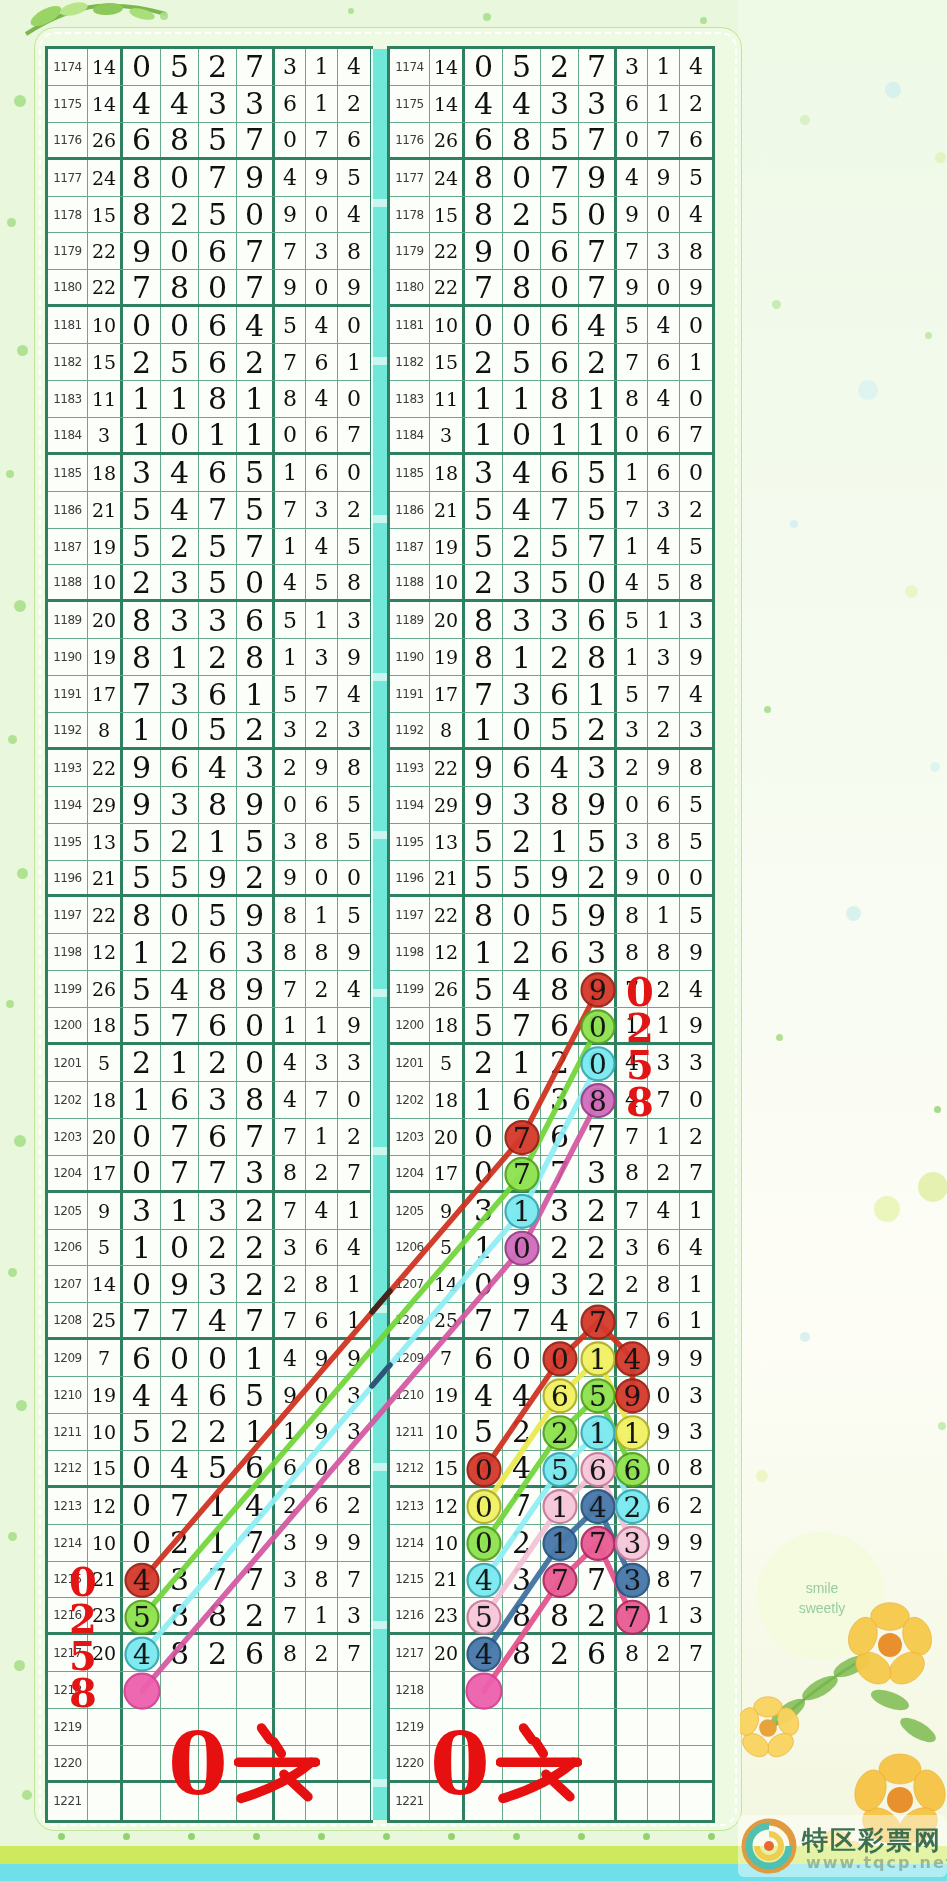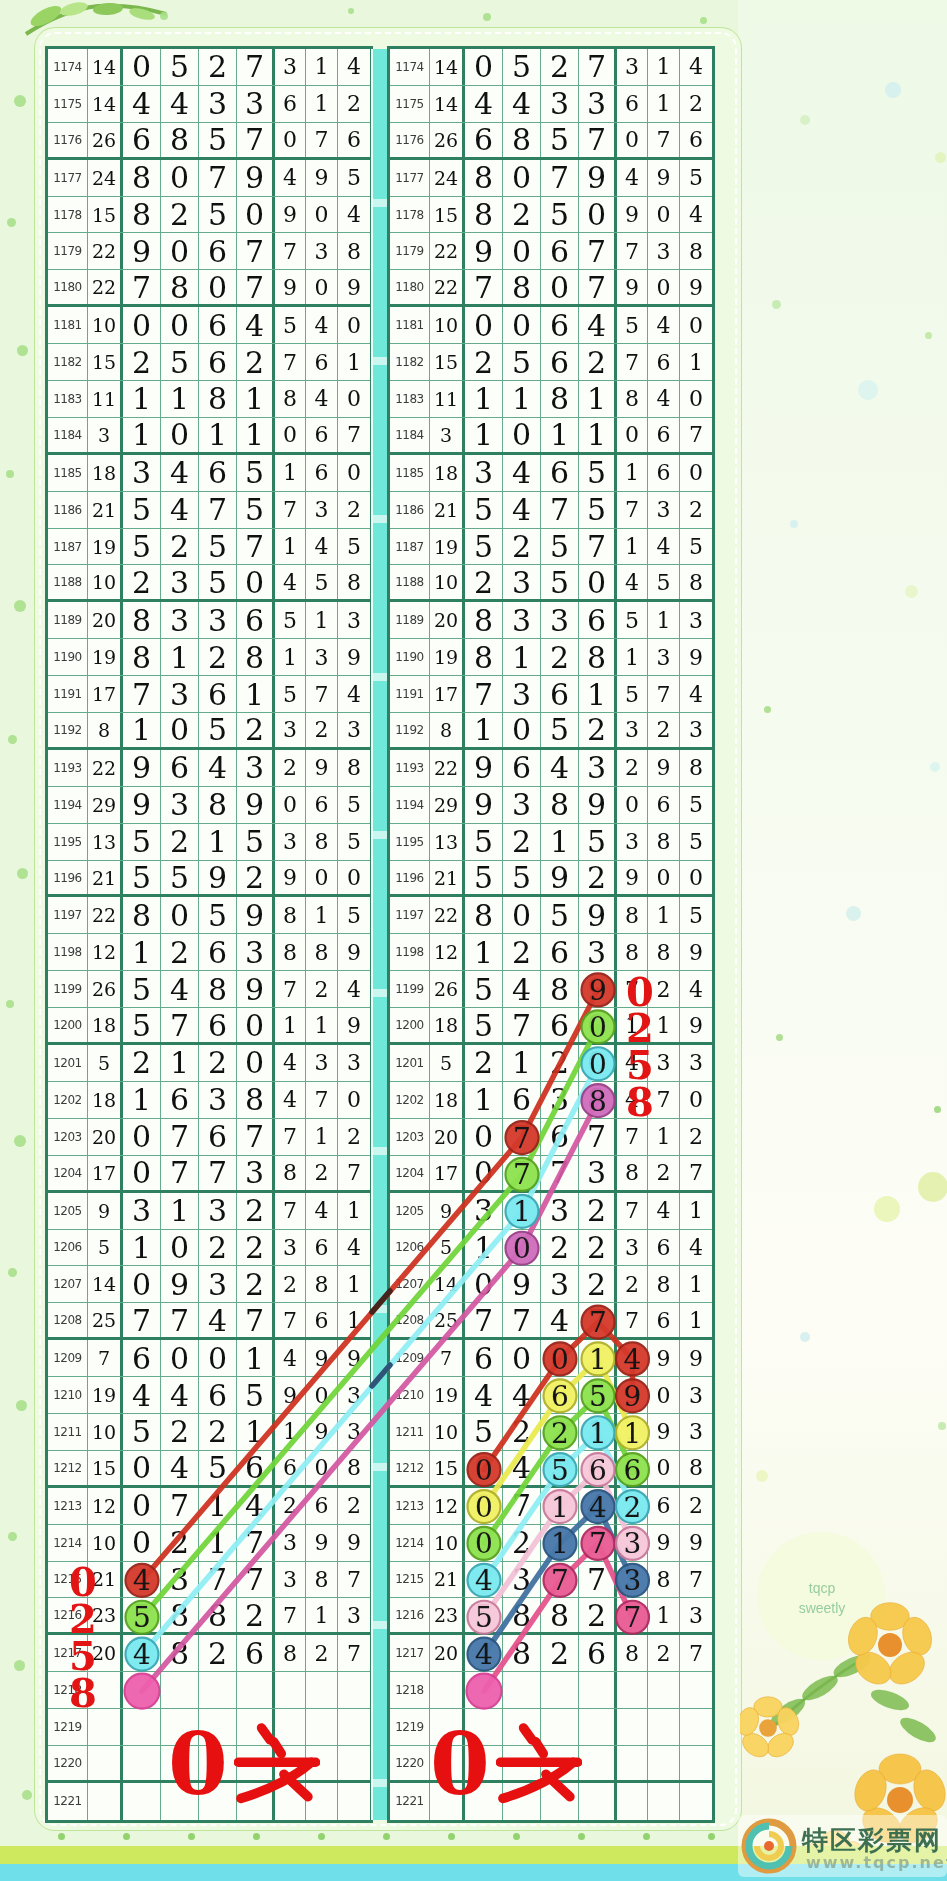--- a/index.html
+++ b/index.html
@@ -1259,21 +1259,21 @@
           <path d="M46,24 L55,38"></path>
         <path d="M5,48 L95,48"></path>
         <path d="M90,48 C72,64 42,80 8,90"></path>
         <path d="M58,62 L86,88"></path>
       </g>
     </svg>
   </div>
 
   <div class="smile-bubble"></div>
   <div class="smile-text">
-    <div>tqcp</div>
+    <div>smile</div>
     <div>sweetly</div>
   </div>
 
   <svg id="flowers" width="207" height="321">
       <path d="M30,170 C60,140 95,115 130,95" stroke="#6aa84a" stroke-width="3" fill="none"></path>
       <ellipse cx="48" cy="152" rx="20" ry="8" fill="#7cbb50" opacity="0.85" transform="rotate(-35 48 152)"></ellipse>
       <ellipse cx="80" cy="128" rx="20" ry="8" fill="#7cbb50" opacity="0.85" transform="rotate(-30 80 128)"></ellipse>
       <ellipse cx="112" cy="106" rx="20" ry="8" fill="#7cbb50" opacity="0.85" transform="rotate(-25 112 106)"></ellipse>
       <ellipse cx="150" cy="140" rx="20" ry="8" fill="#7cbb50" opacity="0.85" transform="rotate(20 150 140)"></ellipse>
       <ellipse cx="178" cy="170" rx="20" ry="8" fill="#7cbb50" opacity="0.85" transform="rotate(30 178 170)"></ellipse>

